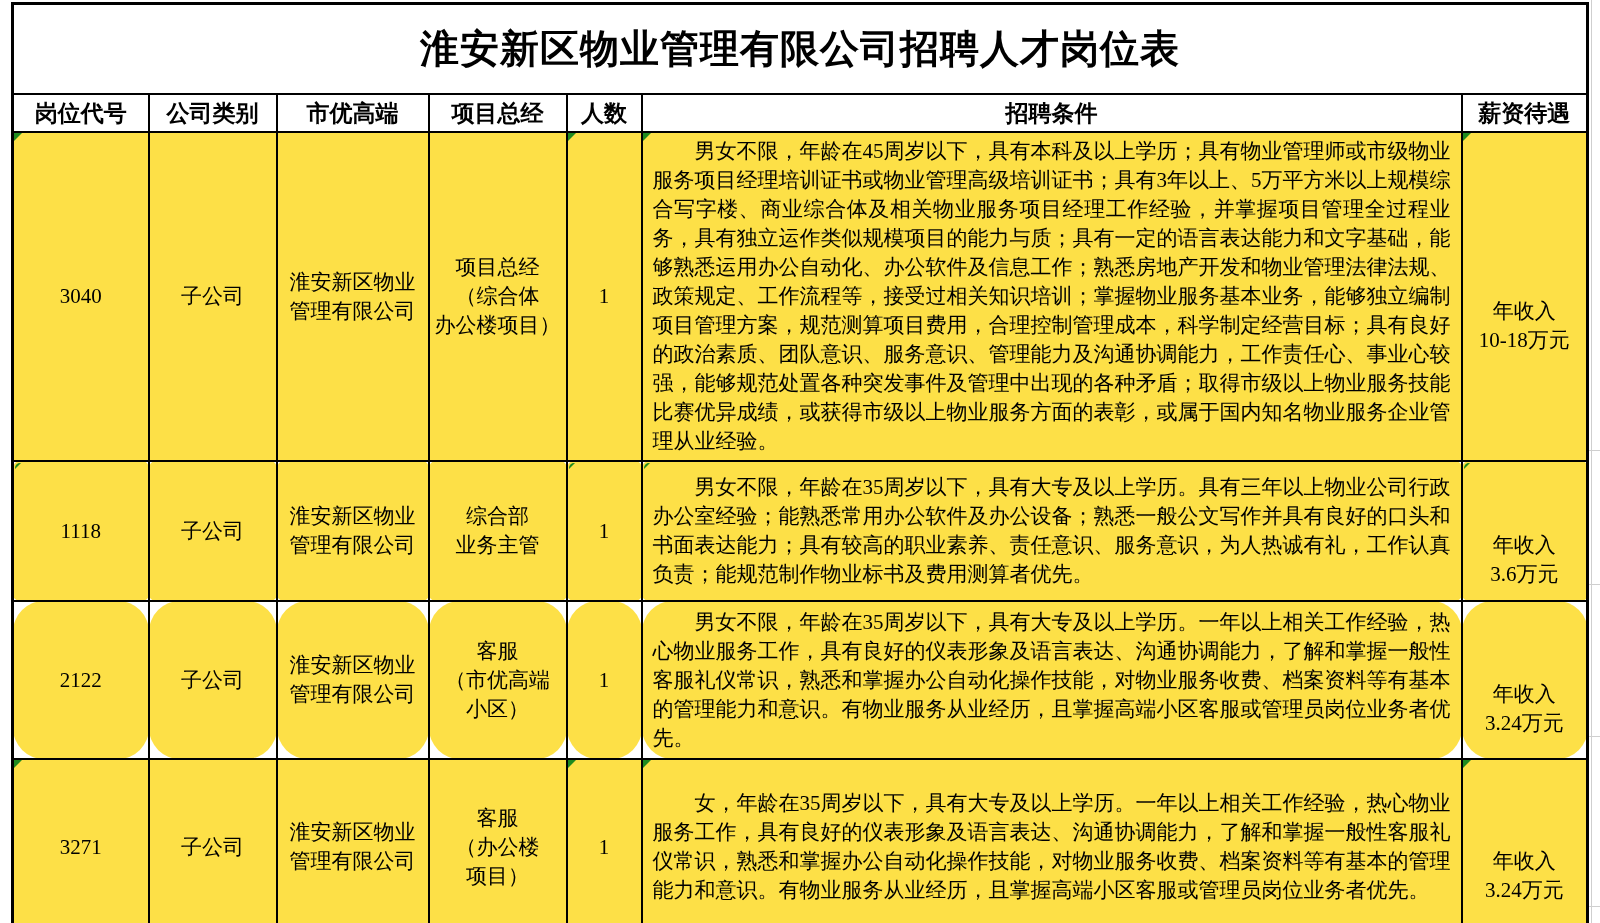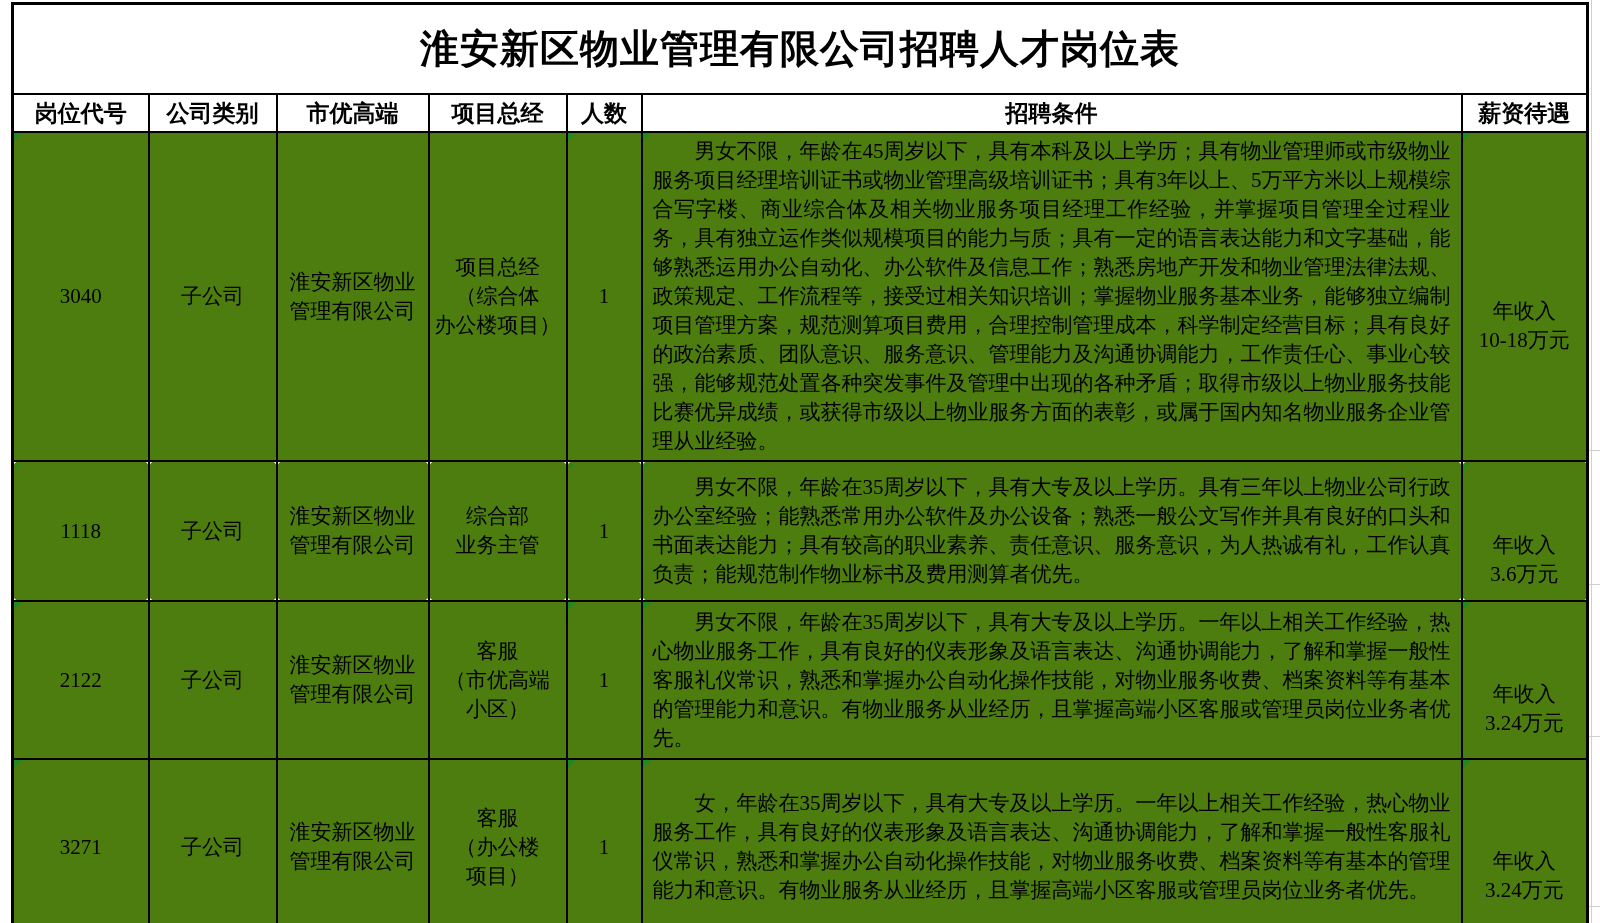--- a/index.html
+++ b/index.html
@@ -31,21 +31,21 @@
     letter-spacing:1px;
   }
   th.col-head{
     height:36px; vertical-align:middle;
     font-family:Liberation Mono, monospace;
     font-weight:bold; font-size:23px; color:#000; background:#fff;
   }
 
   td.data{
     position:relative;
-    background:#4d7c0f;
+    background:#fde047;
     font-size:21px; color:#000;
     text-align:center; vertical-align:middle;
     line-height:29px;
   }
   td.data.multiline{ white-space:pre-line; }
   td.cond{
     text-align:justify;
     padding:4px 10px;
   }
   td.cond .cond-text{
@@ -58,21 +58,21 @@
   
   .tri{
     position:absolute; left:0; top:0;
     width:0; height:0;
     border-top:8px solid #1f8a1f;
     border-right:8px solid transparent;
   }
 
   tr.r1 td{ height:318px; }
   tr.r2 td{ height:130px;border-radius:7px; }
-  tr.r3 td{ height:148px; }
+  tr.r3 td{ height:148px;border-radius:31px; }
   tr.r4 td{ height:166px; }
 </style>
 </head>
 <body>
 
 <div class="sheet">
 
   <div class="grid-v" style="left:1591px; top:0; height:923px;"></div>
   <div class="grid-h" style="left:1589px; top:450px; width:11px;"></div>
   <div class="grid-h" style="left:1589px; top:584px; width:11px;"></div>

